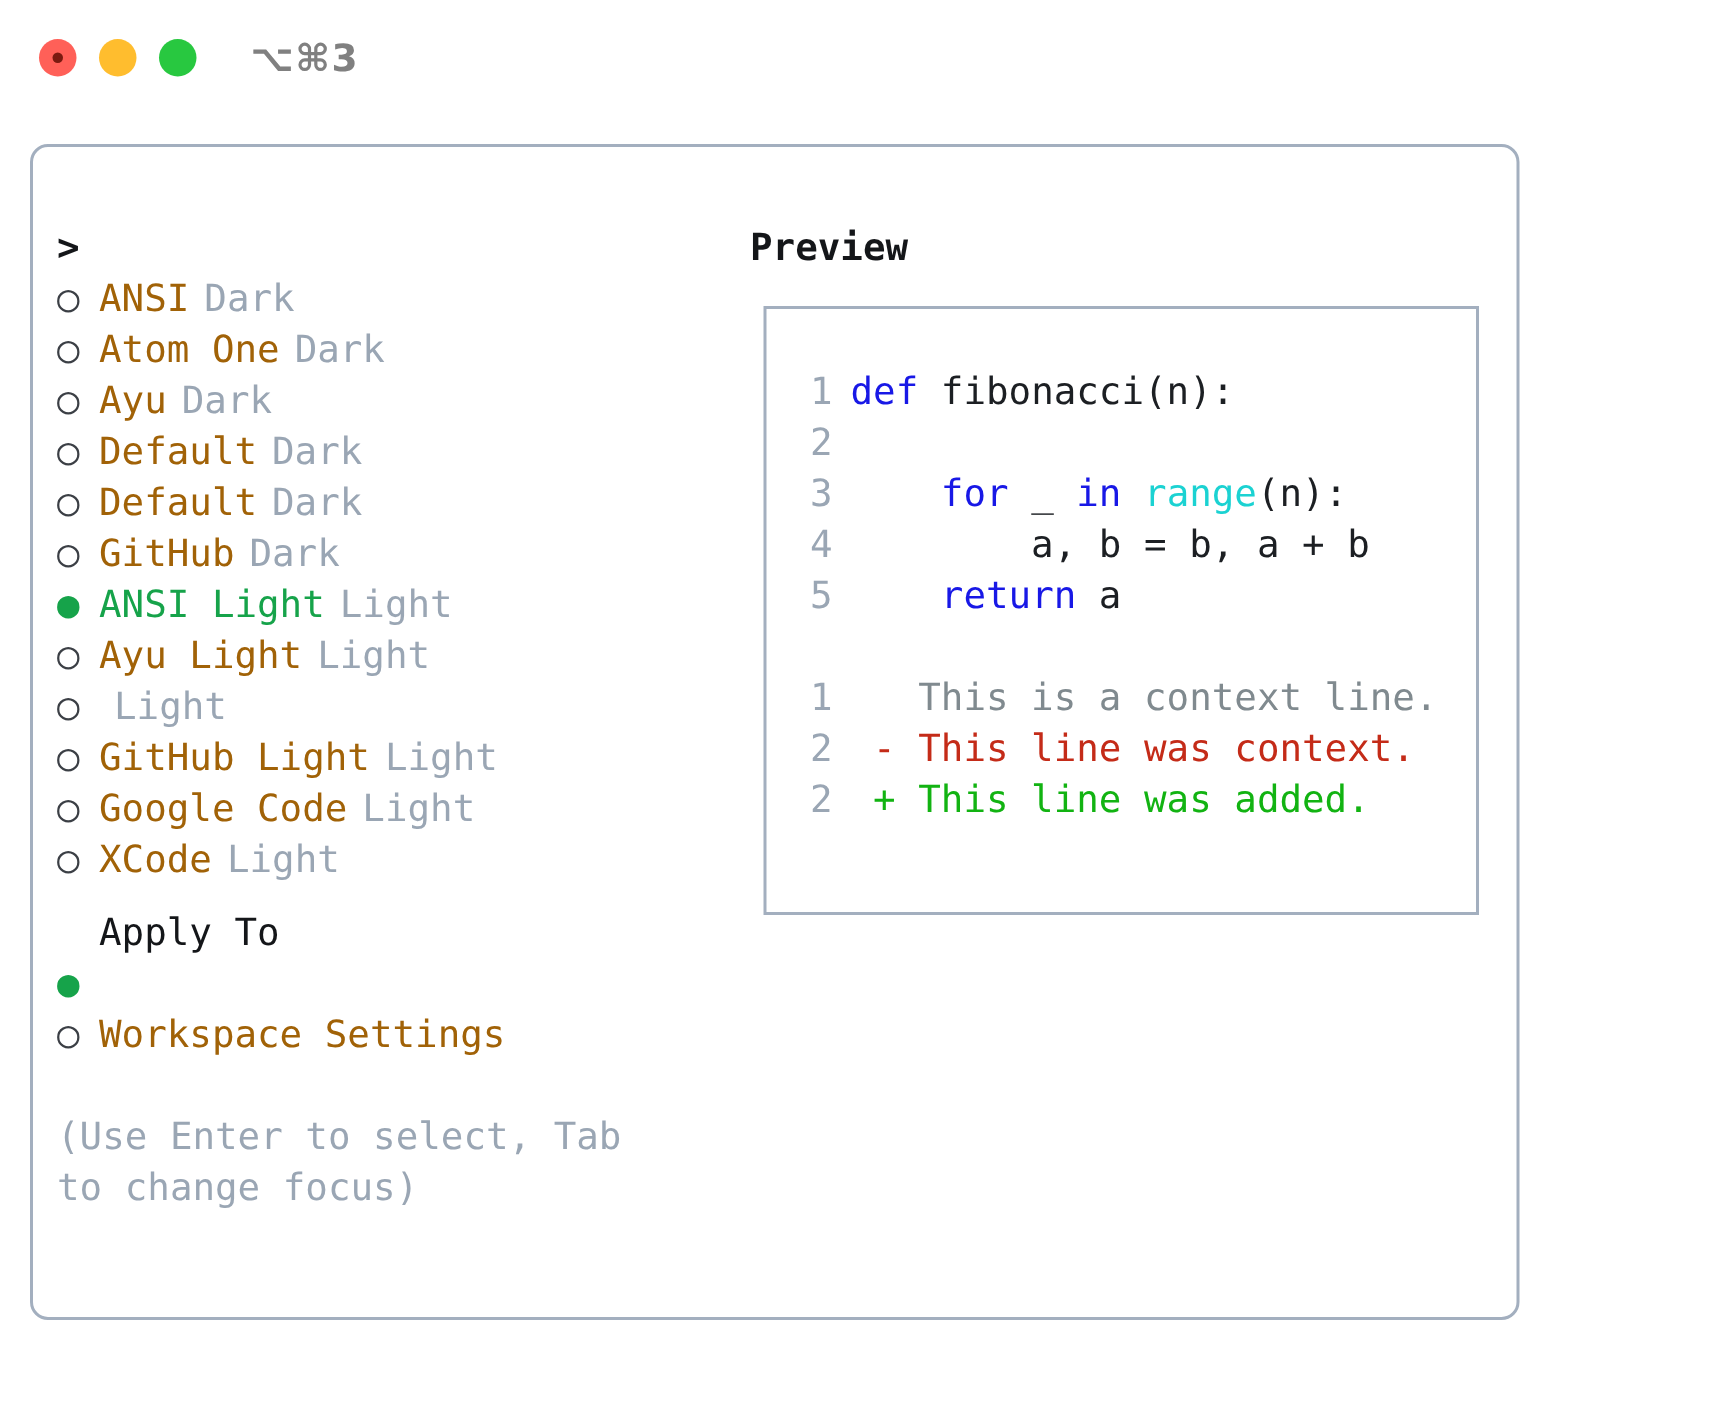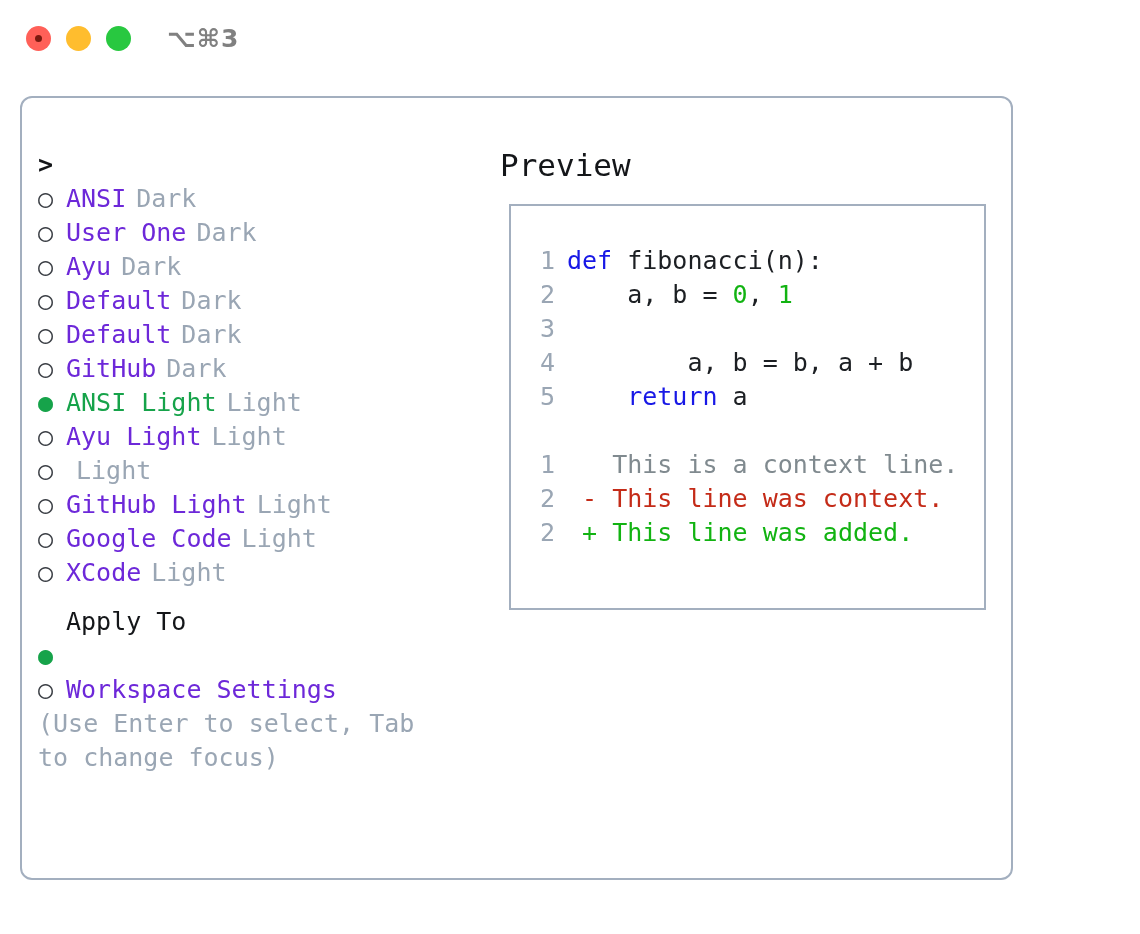--- a/index.html
+++ b/index.html
@@ -107,59 +107,61 @@
   }
 
   .heading {
     font-weight: bold;
     color: #141619;
     font-size: 26px;
   }
   .heading .bullet { color: #141619; font-weight: bold; }
 
   .theme-name {
-    color: #6d28d9;
+    color: #a16207;
   }
   .row.selected .theme-name { color: #16A34A; }
   .theme-kind {
     color: #9AA6B4;
     margin-left: 10px;
   }
 
   #apply-to-title {
     font-size: 25px;
     line-height: 34px;
     color: #141619;
     padding-left: 28px;
     height: 34px;
     white-space: pre;
   }
 
   #apply-block { margin-top: 15px; }
 
   #hint {
+    margin-top: 34px;
     font-size: 25px;
     line-height: 34px;
     color: #9AA6B4;
     width: 420px;
     white-space: pre-wrap;
   }
 
   
   #right-col {
     position: absolute;
     left: 478px;
     top: 50px;
     width: 500px;
   }
   #preview-label {
-    font-size: 31px;
+    font-size: 25px;
     line-height: 34px;
     color: #141619;
     margin-bottom: 12px;
+    font-weight: bold;
   }
   #preview-box {
     position: absolute;
     left: 487px;
     top: 106px;
     width: 477px;
     height: 406px;
     border: 2px solid #A3AFBF;
     box-sizing: border-box;
     background: #ffffff;
@@ -212,21 +214,21 @@
   <div id="panel">
 
     <div id="left-col">
 
       <div class="row heading">
         <span class="bullet">&gt;</span>
       </div>
 
       <div id="theme-list">
           <div class="row"><span class="bullet">○</span><span class="theme-name">ANSI</span><span class="theme-kind">Dark</span></div>
-          <div class="row"><span class="bullet">○</span><span class="theme-name">User One</span><span class="theme-kind">Dark</span></div>
+          <div class="row"><span class="bullet">○</span><span class="theme-name">Atom One</span><span class="theme-kind">Dark</span></div>
           <div class="row"><span class="bullet">○</span><span class="theme-name">Ayu</span><span class="theme-kind">Dark</span></div>
           <div class="row"><span class="bullet">○</span><span class="theme-name">Default</span><span class="theme-kind">Dark</span></div>
           <div class="row"><span class="bullet">○</span><span class="theme-name">Default</span><span class="theme-kind">Dark</span></div>
           <div class="row"><span class="bullet">○</span><span class="theme-name">GitHub</span><span class="theme-kind">Dark</span></div>
           <div class="row selected"><span class="bullet sel">●</span><span class="theme-name">ANSI Light</span><span class="theme-kind">Light</span></div>
           <div class="row"><span class="bullet">○</span><span class="theme-name">Ayu Light</span><span class="theme-kind">Light</span></div>
           <div class="row"><span class="bullet">○</span><span class="theme-kind">Light</span></div>
           <div class="row"><span class="bullet">○</span><span class="theme-name">GitHub Light</span><span class="theme-kind">Light</span></div>
           <div class="row"><span class="bullet">○</span><span class="theme-name">Google Code</span><span class="theme-kind">Light</span></div>
           <div class="row"><span class="bullet">○</span><span class="theme-name">XCode</span><span class="theme-kind">Light</span></div>
@@ -244,22 +246,22 @@
     </div>
 
     <div id="right-col">
       <div id="preview-label">Preview</div>
     </div>
 
     <div id="preview-box">
       <div id="preview-inner">
         <div id="code-block">
             <div class="code-line"><span class="lineno">1</span><span class="code-text"><span class="tok-kw">def </span><span class="tok-def">fibonacci(n):</span></span></div>
-            <div class="code-line"><span class="lineno">2</span><span class="code-text"><span class="tok-def">    a, b = </span><span class="tok-num">0</span><span class="tok-def">, </span><span class="tok-num">1</span></span></div>
-            <div class="code-line"><span class="lineno">3</span></div>
+            <div class="code-line"><span class="lineno">2</span></div>
+            <div class="code-line"><span class="lineno">3</span><span class="code-text"><span class="tok-def">    </span><span class="tok-kw">for</span><span class="tok-def"> _ </span><span class="tok-kw">in</span><span class="tok-def"> </span><span class="tok-fn">range</span><span class="tok-def">(n):</span></span></div>
             <div class="code-line"><span class="lineno">4</span><span class="code-text"><span class="tok-def">        a, b = b, a + b</span></span></div>
             <div class="code-line"><span class="lineno">5</span><span class="code-text"><span class="tok-def">    </span><span class="tok-kw">return</span><span class="tok-def"> a</span></span></div>
           </div>
         <div class="spacer-line"></div>
         <div id="diff-block">
             <div class="code-line"><span class="lineno">1</span><span class="diff-ctx">   This is a context line.</span></div>
             <div class="code-line"><span class="lineno">2</span><span class="diff-del"> - This line was context.</span></div>
             <div class="code-line"><span class="lineno">2</span><span class="diff-add"> + This line was added.</span></div>
           </div>
       </div>

